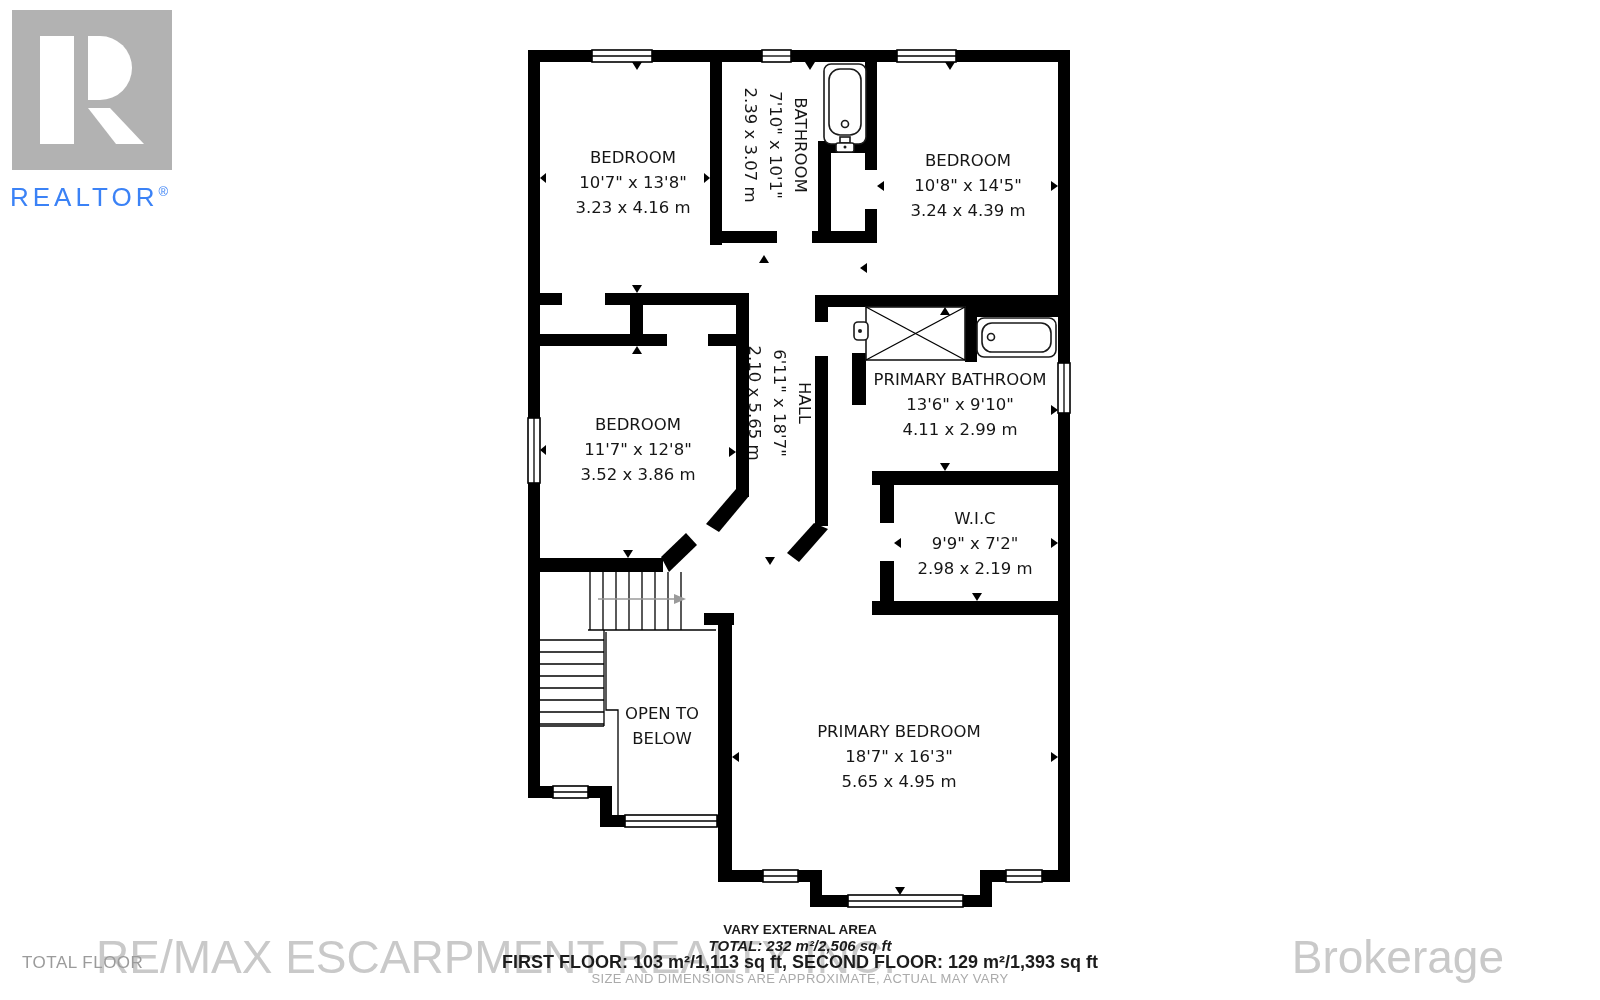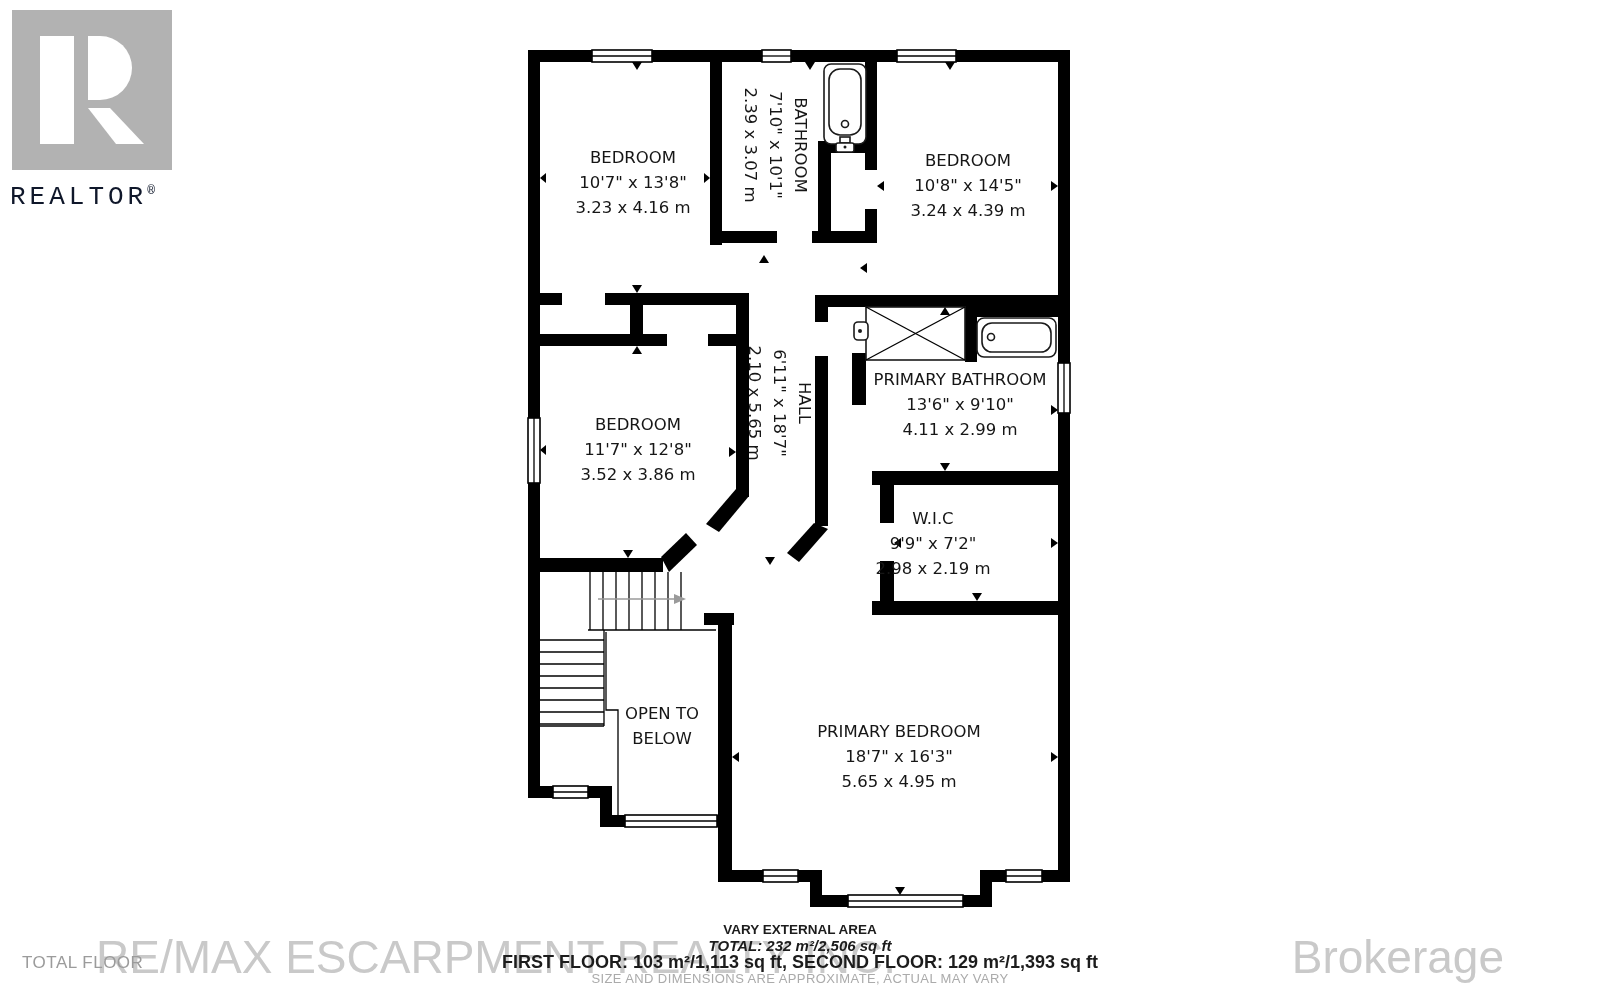--- a/index.html
+++ b/index.html
@@ -6,22 +6,22 @@
   .canvas { position:relative; width:1600px; height:1000px; background:#ffffff; overflow:hidden;
             font-family:"DejaVu Sans", sans-serif; }
   svg.plan { position:absolute; left:0; top:0; z-index:1; }
 
   .room-label { position:absolute; z-index:2; text-align:center; color:#161616;
                 font-size:16.5px; line-height:1.5; white-space:nowrap; }
   .center     { transform:translate(-50%,-50%); }
   .center-rot { transform:translate(-50%,-50%) rotate(90deg); }
 
   .logo { position:absolute; left:10px; top:8px; z-index:2; width:220px; }
-  .logo-text { margin-top:6px; font-family:Liberation Mono, monospace; font-size:26px;
-               font-weight:400; color:#0f172a; letter-spacing:4px; }
+  .logo-text { margin-top:6px; font-family:Liberation Sans, sans-serif; font-size:26px;
+               font-weight:400; color:#3b82f6; letter-spacing:4px; }
   .logo-text .reg { font-size:13px; vertical-align:10px; letter-spacing:0; }
 
   .watermark { position:absolute; left:0; right:0; top:920px; height:64px; z-index:3;
                background:rgba(255,255,255,0.55); display:flex; align-items:flex-end;
                justify-content:space-between; padding:0 96px; box-sizing:border-box;
                font-family:"Liberation Sans", sans-serif; font-size:46px; color:#c9c9c9; }
 
   .footer { position:absolute; left:0; right:0; top:922px; z-index:4; text-align:center;
             font-family:"Liberation Sans", sans-serif; color:#1c1c1c; }
   .footer .f1 { font-size:13.5px; font-weight:700; line-height:15px; }
@@ -242,21 +242,21 @@
     <div>6'11" x 18'7"</div>
     <div>2.10 x 5.65 m</div>
   </div>
 
   <div class="room-label center" style="left:960px; top:405px;">
     <div>PRIMARY BATHROOM</div>
     <div>13'6" x 9'10"</div>
     <div>4.11 x 2.99 m</div>
   </div>
 
-  <div class="room-label center" style="left:933px; top:544px;">
+  <div class="room-label center" style="left:975px; top:544px;">
     <div>W.I.C</div>
     <div>9'9" x 7'2"</div>
     <div>2.98 x 2.19 m</div>
   </div>
 
   <div class="room-label center" style="left:662px; top:727px;">
     <div>OPEN TO</div>
     <div>BELOW</div>
   </div>
 

